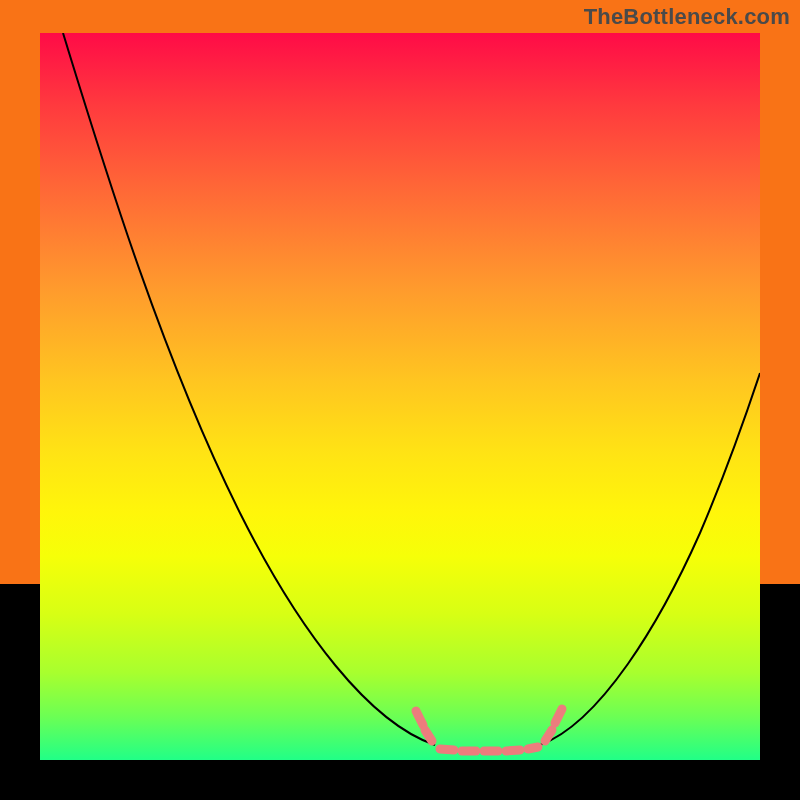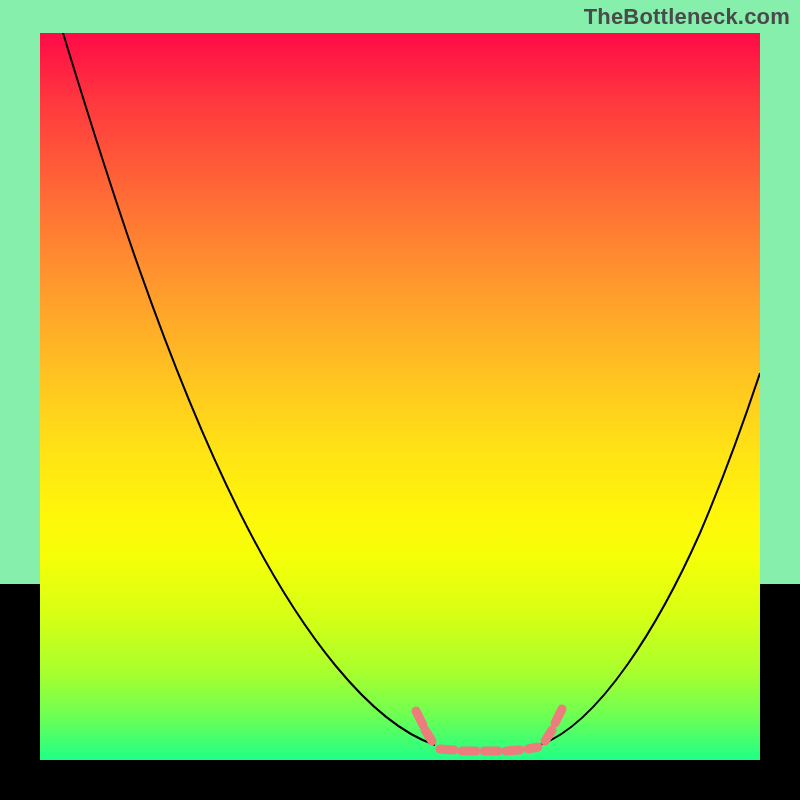--- a/index.html
+++ b/index.html
@@ -1,21 +1,21 @@
 <!DOCTYPE html>
 <html><head>
 <meta charset="utf-8">
 <style>
   * { margin: 0; padding: 0; box-sizing: border-box; }
   html, body { width: 800px; height: 800px; overflow: hidden; background: #000; }
   .frame {
     position: relative;
     width: 800px;
     height: 584px;
-    background: #86efac;
+    background: #f97316;
   }
   .watermark {
     position: absolute;
     top: 4px;
     right: 10px;
     font-family: Arial, Helvetica, sans-serif;
     font-size: 22px;
     font-weight: bold;
     color: #4a4a4a;
     letter-spacing: 0.2px;

